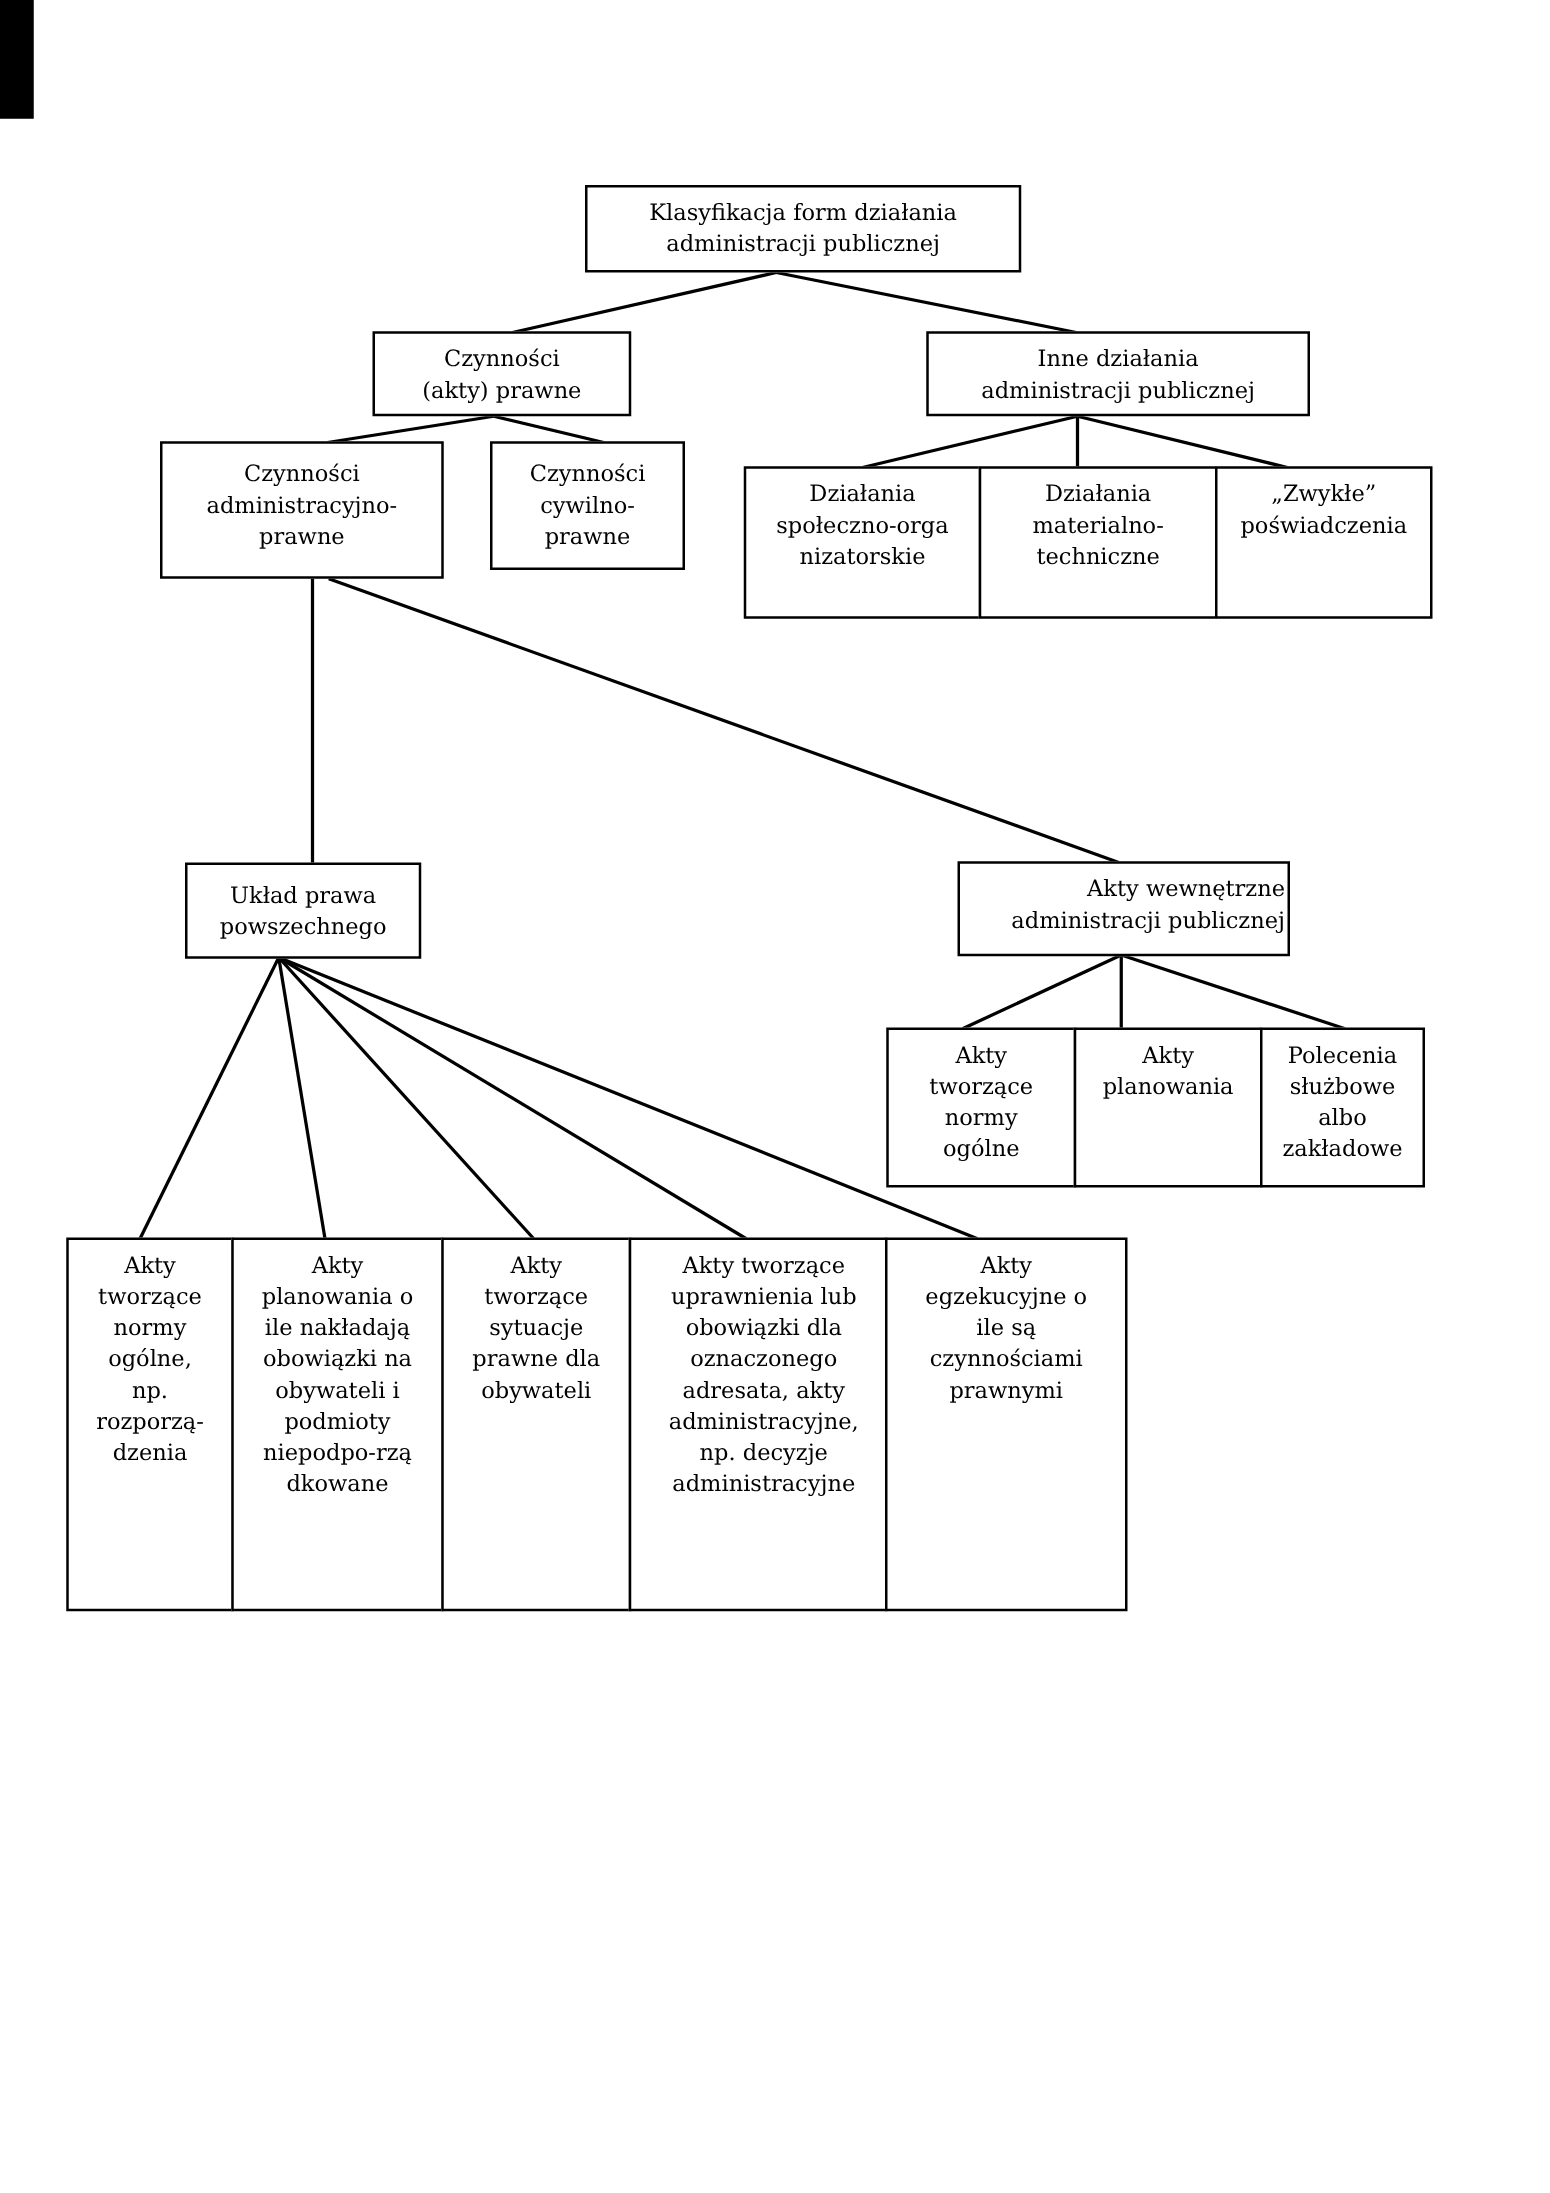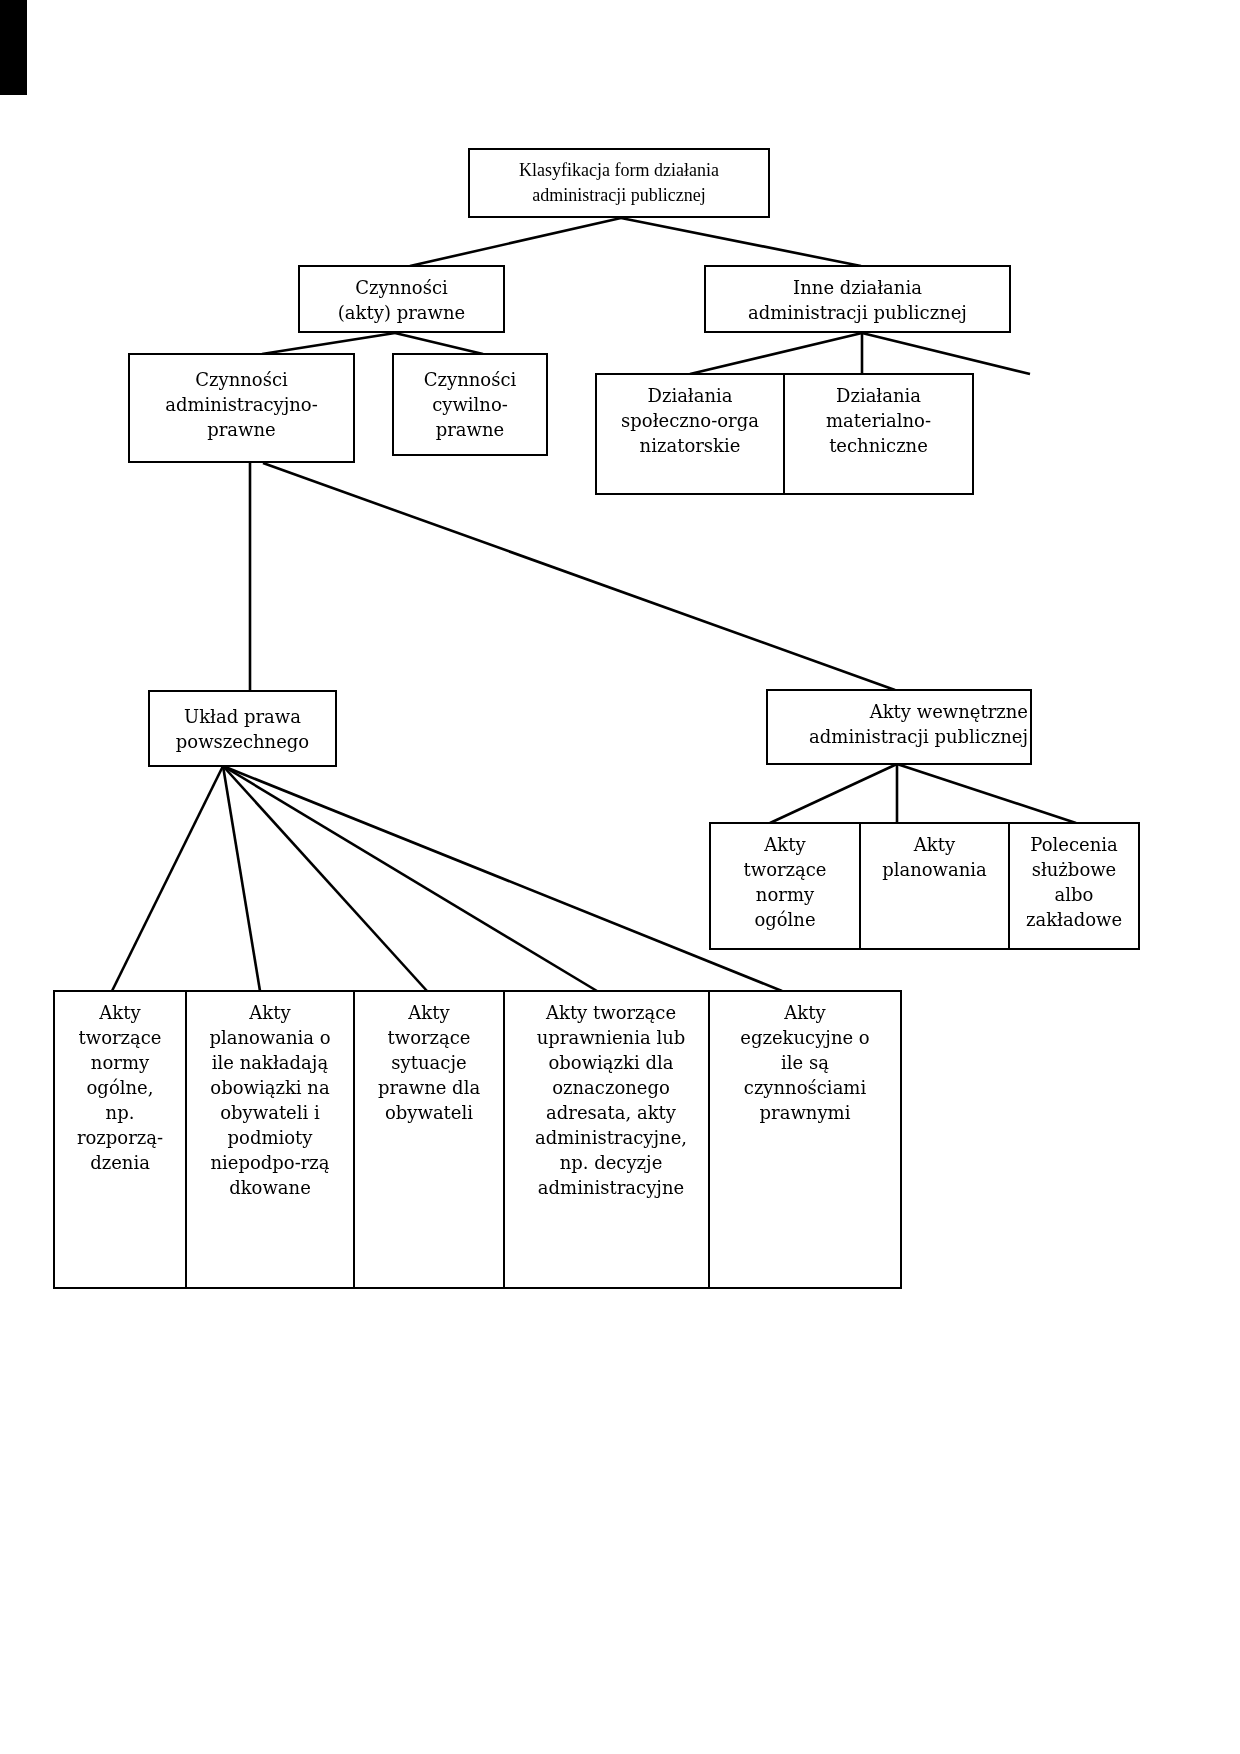--- a/index.html
+++ b/index.html
@@ -69,45 +69,47 @@
     <line x1="223" y1="766" x2="112" y2="991"></line>
     <line x1="223" y1="766" x2="260" y2="991"></line>
     <line x1="223" y1="766" x2="427" y2="991"></line>
     <line x1="223" y1="766" x2="597" y2="991"></line>
     <line x1="223" y1="766" x2="782" y2="991"></line>
     <line x1="897" y1="764" x2="770" y2="823"></line>
     <line x1="897" y1="764" x2="897" y2="823"></line>
     <line x1="897" y1="764" x2="1076" y2="823"></line>
   </svg>
 
-  <div class="node" style="left:468px; top:148px; width:302px; height:70px;font-family:Liberation Serif, serif;">Klasyfikacja form działania
+  <div class="node" style="left:468px; top:148px; width:349px; height:70px;">Klasyfikacja form działania
 administracji publicznej</div>
 
   <div class="node" style="left:298px; top:265px; width:207px; height:68px;">Czynności
 (akty) prawne</div>
 
-  <div class="node" style="left:704px; top:265px; width:307px; height:68px;">Inne działania
+  <div class="node" style="left:741px; top:265px; width:307px; height:68px;">Inne działania
 administracji publicznej</div>
 
   <div class="node pad12" style="left:128px; top:353px; width:227px; height:110px;">Czynności
 administracyjno-
 prawne</div>
 
   <div class="node pad12" style="left:392px; top:353px; width:156px; height:103px;">Czynności
 cywilno-
 prawne</div>
 
   <div class="node" style="left:595px; top:373px; width:190px; height:122px;">Działania
 społeczno-orga
 nizatorskie</div>
 
   <div class="node" style="left:783px; top:373px; width:191px; height:122px;">Działania
 materialno-
 techniczne</div>
 
+  <div class="node" style="left:972px; top:373px; width:174px; height:122px;">„Zwykłe”
+poświadczenia</div>
 
   <div class="node pad12" style="left:148px; top:690px; width:189px; height:77px;">Układ prawa
 powszechnego</div>
 
   <div class="node" style="left:766px; top:689px; width:266px; height:76px;text-align:right;">Akty wewnętrzne
 administracji publicznej</div>
 
   <div class="node" style="left:709px; top:822px; width:152px; height:128px;">Akty
 tworzące
 normy

